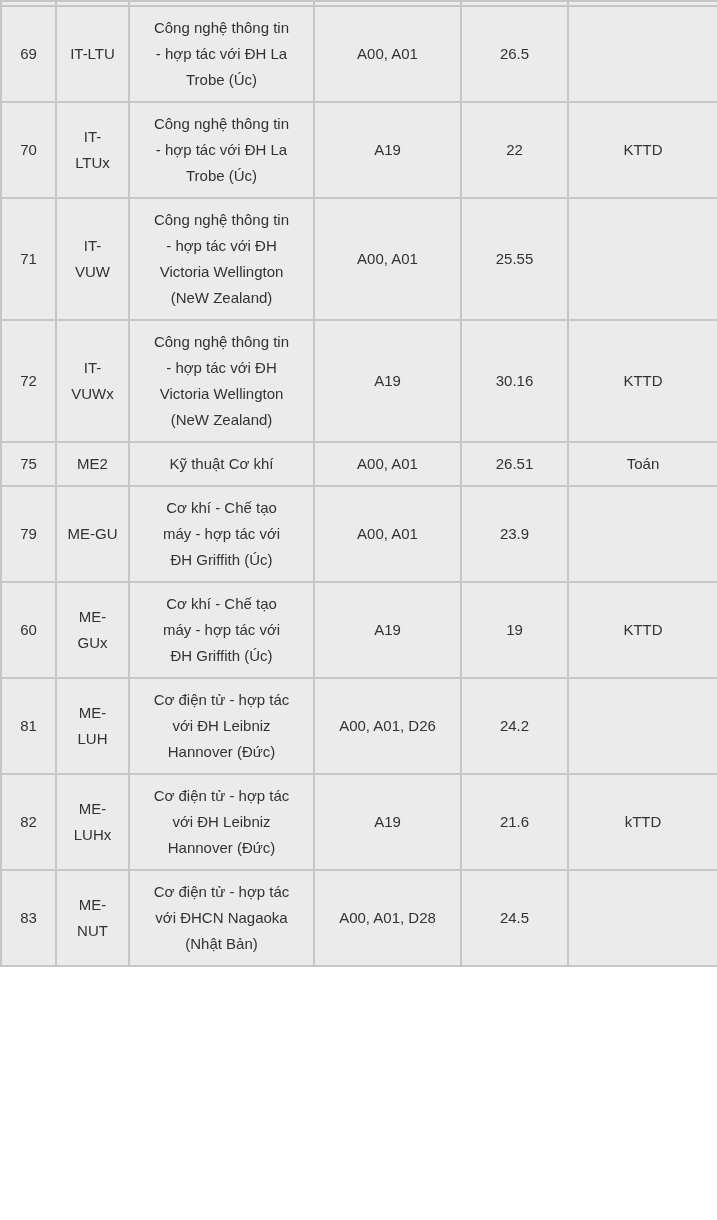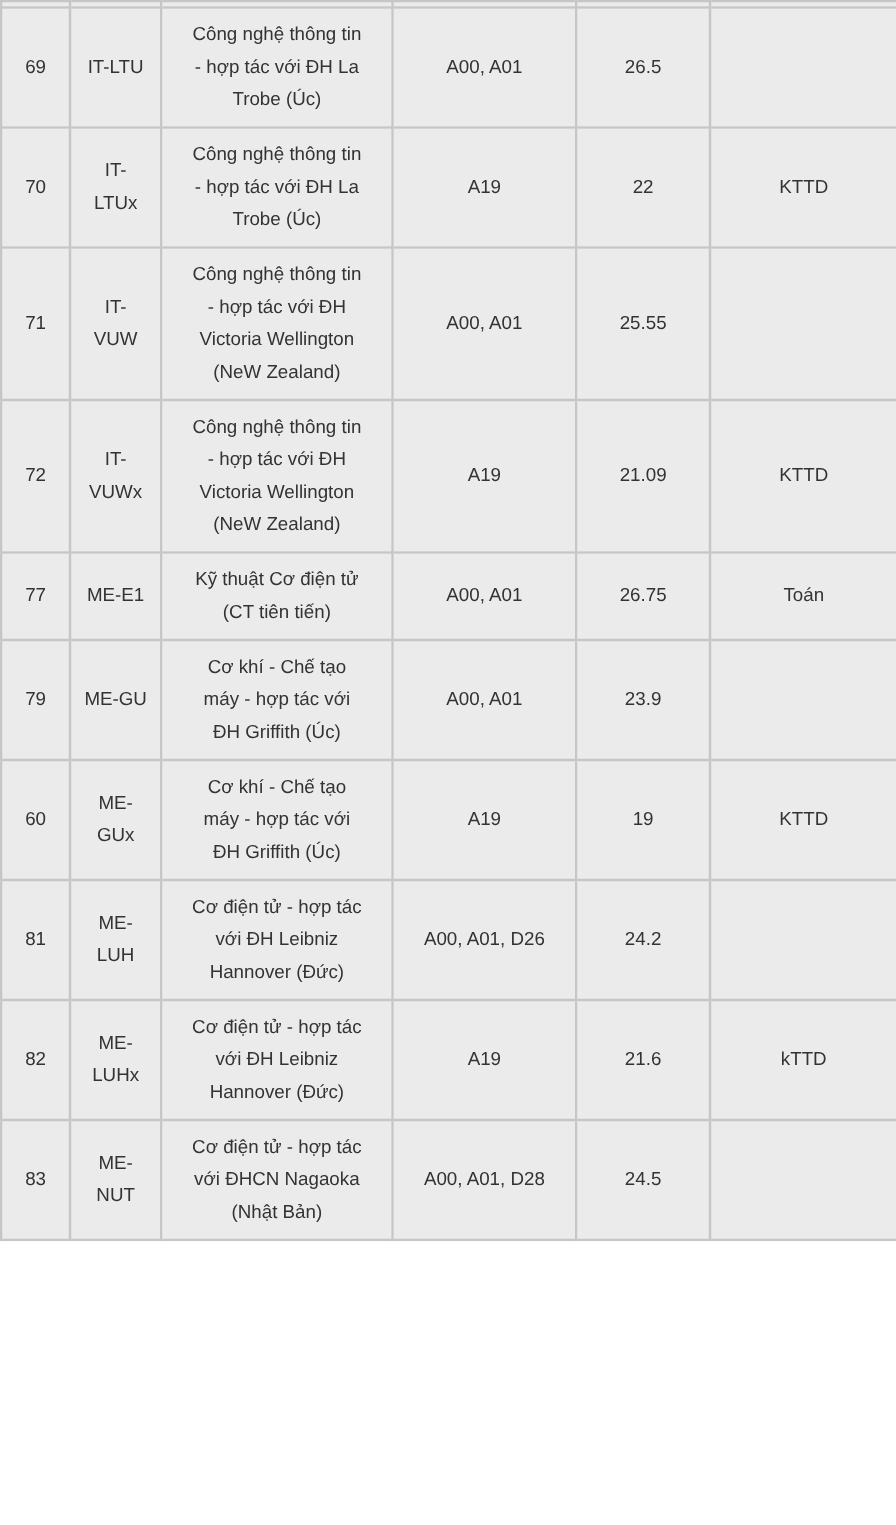--- a/index.html
+++ b/index.html
@@ -92,30 +92,29 @@
         </tr>
         <tr>
           <td>72</td>
           <td>IT-
 VUWx</td>
           <td>Công nghệ thông tin
 - hợp tác với ĐH
 Victoria Wellington
 (NeW Zealand)</td>
           <td>A19</td>
-          <td>21.09</td>
+          <td>30.16</td>
           <td>KTTD</td>
         </tr>
         <tr>
-          <td>77</td>
-          <td>ME-E1</td>
-          <td>Kỹ thuật Cơ điện tử
-(CT tiên tiến)</td>
+          <td>75</td>
+          <td>ME2</td>
+          <td>Kỹ thuật Cơ khí</td>
           <td>A00, A01</td>
-          <td>26.75</td>
+          <td>26.51</td>
           <td>Toán</td>
         </tr>
         <tr>
           <td>79</td>
           <td>ME-GU</td>
           <td>Cơ khí - Chế tạo
 máy - hợp tác với
 ĐH Griffith (Úc)</td>
           <td>A00, A01</td>
           <td>23.9</td>

